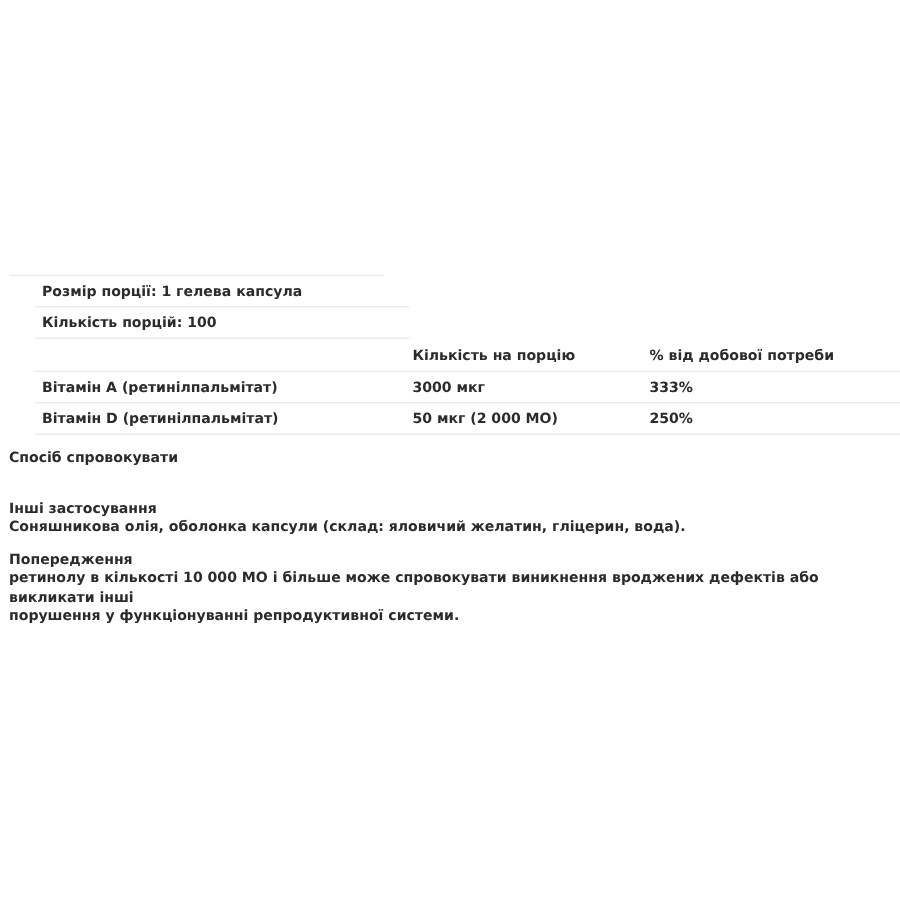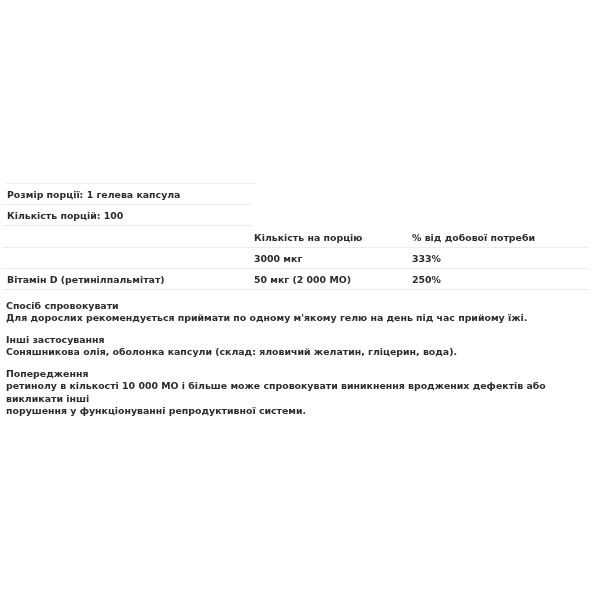--- a/index.html
+++ b/index.html
@@ -3,21 +3,21 @@
   <meta charset="utf-8">
   <style>
     html, body { margin: 0; padding: 0; background: #ffffff; }
     body {
       width: 600px; height: 600px; position: relative; overflow: hidden;
       font-family: "DejaVu Sans", sans-serif;
       color: #2b2b2b;
       font-size: 9.4px;
       font-weight: 600;
     }
-    .row { position: absolute; left: 2px; height: 21px; border-bottom: 1px solid #ececec; box-sizing: border-box; }
+    .row { position: absolute; left: 23px; height: 21px; border-bottom: 1px solid #ececec; box-sizing: border-box; }
     .row span { position: absolute; top: 5px; white-space: nowrap; }
     .top-line { position: absolute; left: 6px; width: 250px; top: 183px; border-top: 1px solid #ececec; }
     .short { width: 250px; }
     .wide { width: 587px; }
     .c1 { left: 5px; }
     .c2 { left: 252px; }
     .c3 { left: 410px; }
     .block { position: absolute; left: 6px; width: 590px; line-height: 12.4px; }
     .block p { margin: 0; }
   </style>
@@ -31,32 +31,32 @@
 </div>
 <div class="row short" style="top:205px;">
   <span class="c1">Кількість порцій: 100</span>
 </div>
 
 <div class="row wide" style="top:227px;text-decoration:underline;">
   <span class="c2">Кількість на порцію</span>
   <span class="c3">% від добової потреби</span>
 </div>
 <div class="row wide" style="top:248px;">
+  <span class="c1">Вітамін А (ретинілпальмітат)</span>
   <span class="c2">3000 мкг</span>
   <span class="c3">333%</span>
 </div>
 <div class="row wide" style="top:269px;">
   <span class="c1">Вітамін D (ретинілпальмітат)</span>
   <span class="c2">50 мкг (2 000 МО)</span>
   <span class="c3">250%</span>
 </div>
 
 <div class="block" style="top:300px;">
   <p>Спосіб спровокувати</p>
-  <p>Для дорослих рекомендується приймати по одному м'якому гелю на день під час прийому їжі.</p>
 </div>
 
 <div class="block" style="top:334px;">
   <p>Інші застосування</p>
   <p>Соняшникова олія, оболонка капсули (склад: яловичий желатин, гліцерин, вода).</p>
 </div>
 
 <div class="block" style="top:368px;">
   <p>Попередження</p>
   <p>ретинолу в кількості 10 000 МО і більше може спровокувати виникнення вроджених дефектів або викликати інші</p>

